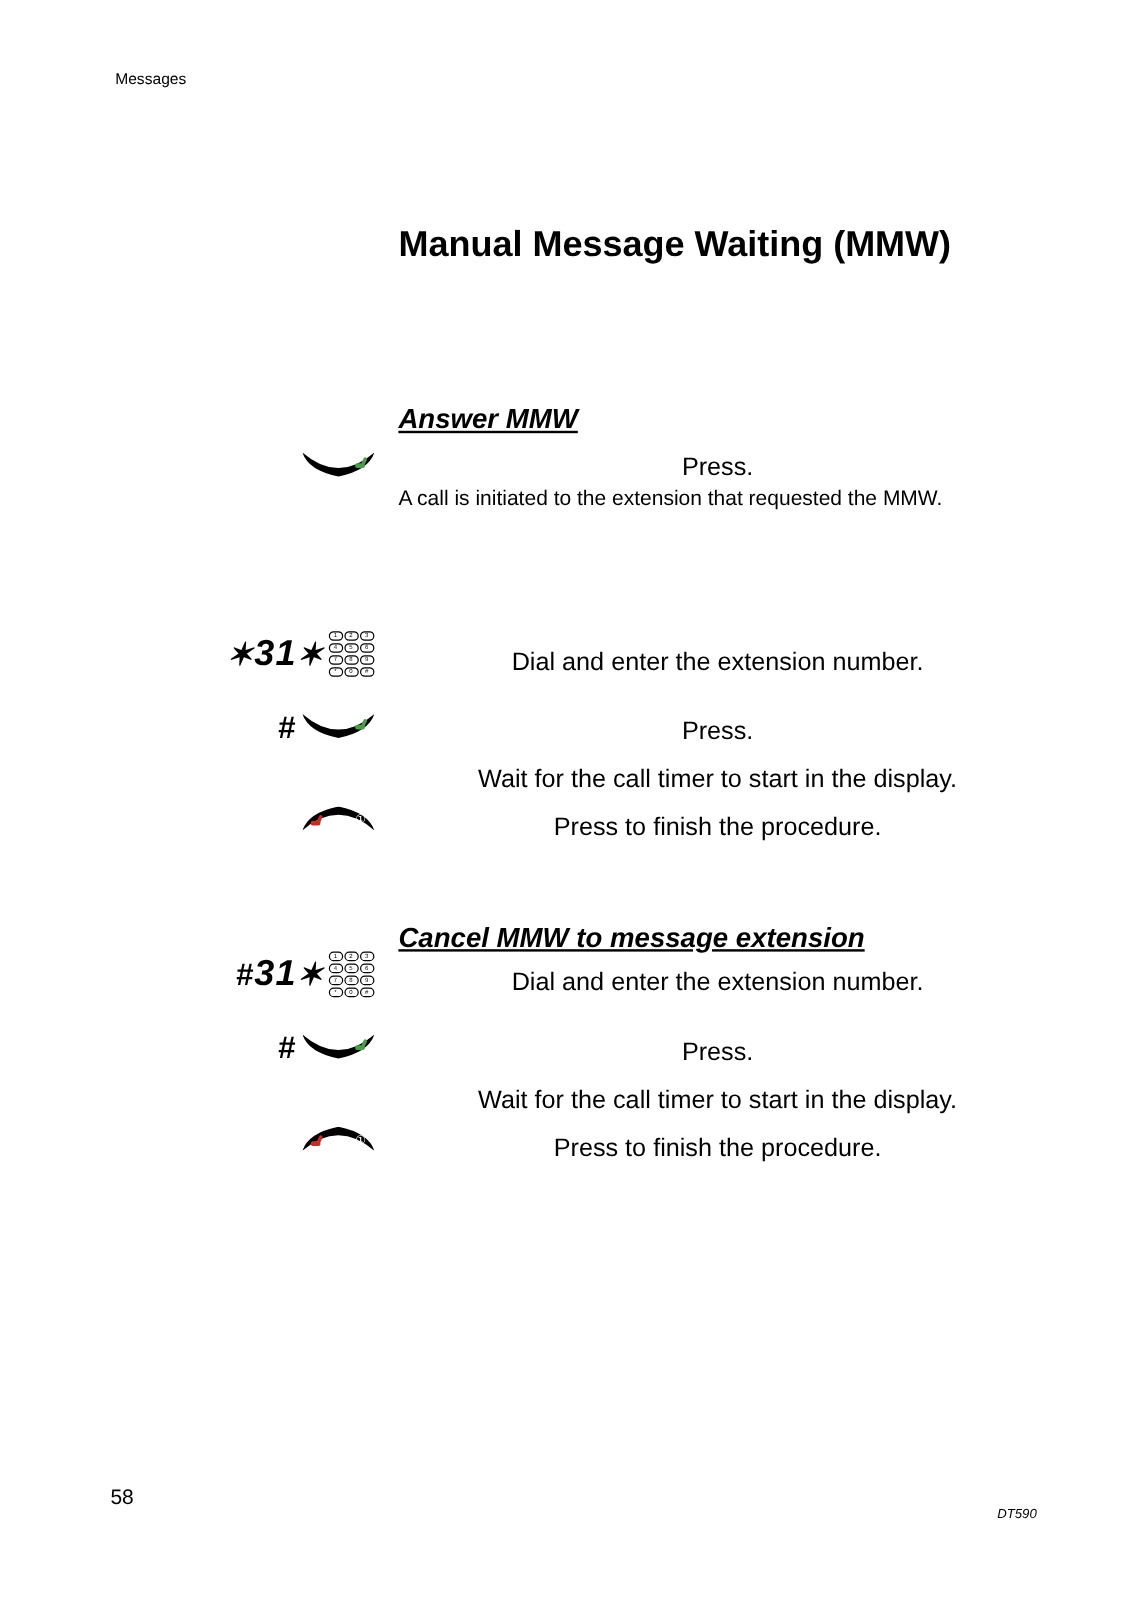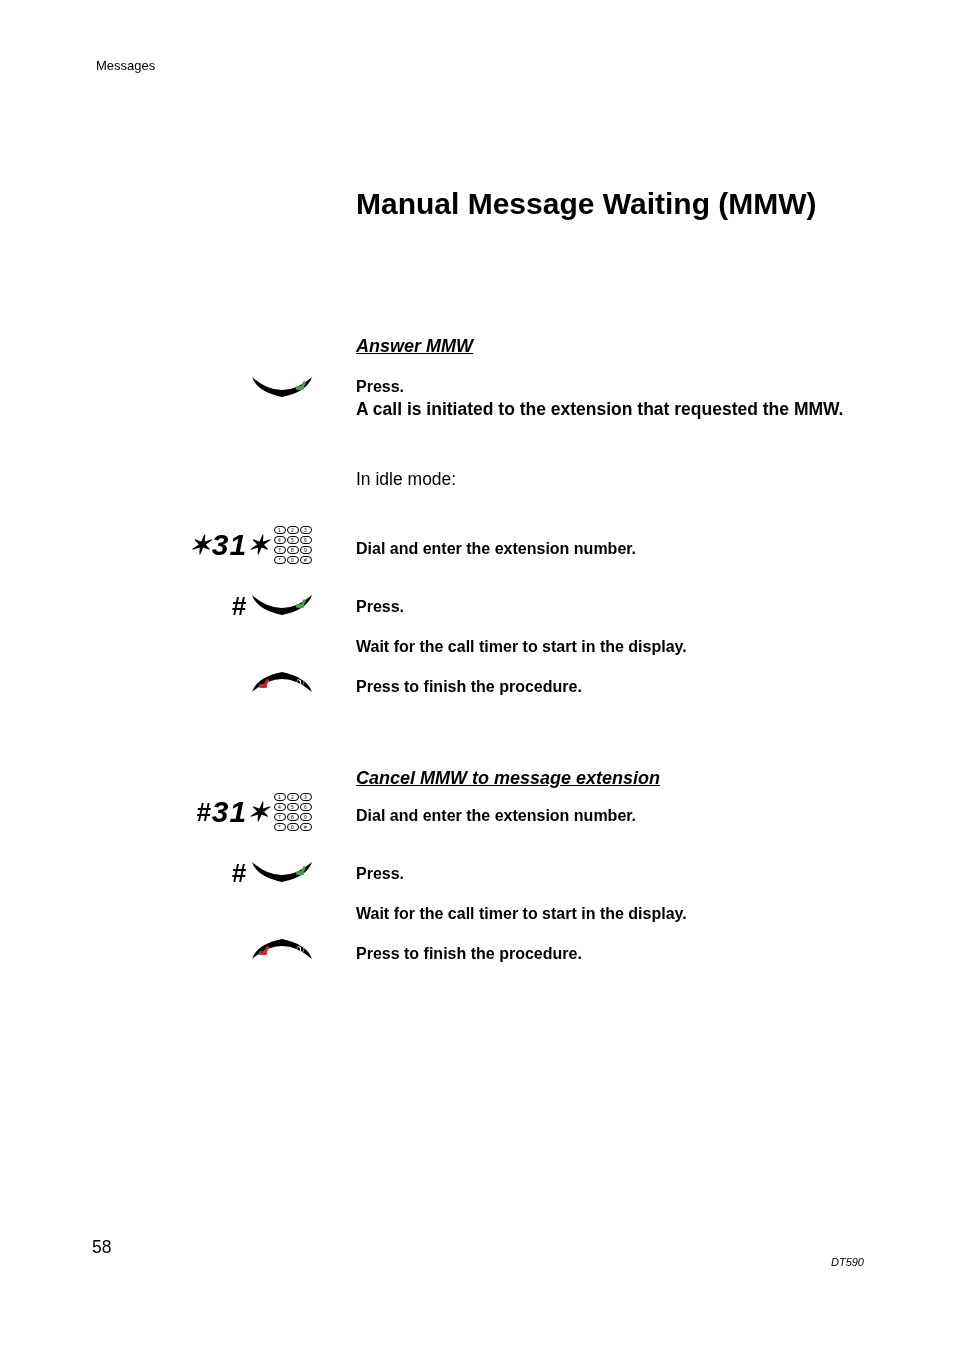--- a/index.html
+++ b/index.html
@@ -14,53 +14,53 @@
   .page-header {
     position: absolute;
     top: 58px;
     left: 96px;
     font-size: 13px;
   }
   .content-col {
     position: absolute;
     left: 332px;
     right: 90px;
-    margin-left: 24px;
   }
   .icon-col {
     position: absolute;
     left: 92px;
     width: 220px;
     text-align: right;
   }
   h1 {
     font-size: 30px;
     font-weight: bold;
     margin-bottom: 22px;
   }
   .intro {
     font-size: 17.5px;
     line-height: 1.35;
     margin-bottom: 48px;
   }
   h2 {
-    font-size: 18px;
+    font-size: 23px;
     font-weight: bold;
     font-style: italic;
     text-decoration: underline;
     margin-bottom: 10px;
   }
   .instruction {
-    font-size: 16px;
-    font-weight: bold;
+    font-size: 21px;
+    font-weight: normal;
     line-height: 1.35;
+    text-align: center;
   }
   .detail {
     font-size: 17.5px;
-    font-weight: bold;
+    font-weight: normal;
     line-height: 1.35;
   }
   .plain {
     font-size: 17.5px;
     line-height: 1.35;
     margin-bottom: 18px;
   }
   .footer-left {
     position: absolute;
     bottom: 94px;
@@ -167,21 +167,20 @@
         </svg>
     </span>
   </div>
 </div>
 <div class="content-col" style="top:376px;">
   <p class="instruction">Press.</p>
   <p class="detail">A call is initiated to the extension that requested the MMW.</p>
 </div>
 
 <div class="content-col" style="top:468px;">
-  <p class="plain">In idle mode:</p>
 </div>
 
 <div class="icon-col" style="top:523px;height:44px;">
   <div class="icon-row">
     <span class="dial-seq">
       <span class="star">✶</span>
         <span>3</span>
         <span>1</span>
         <span class="star">✶</span>
       <span class="keypad-mini">

